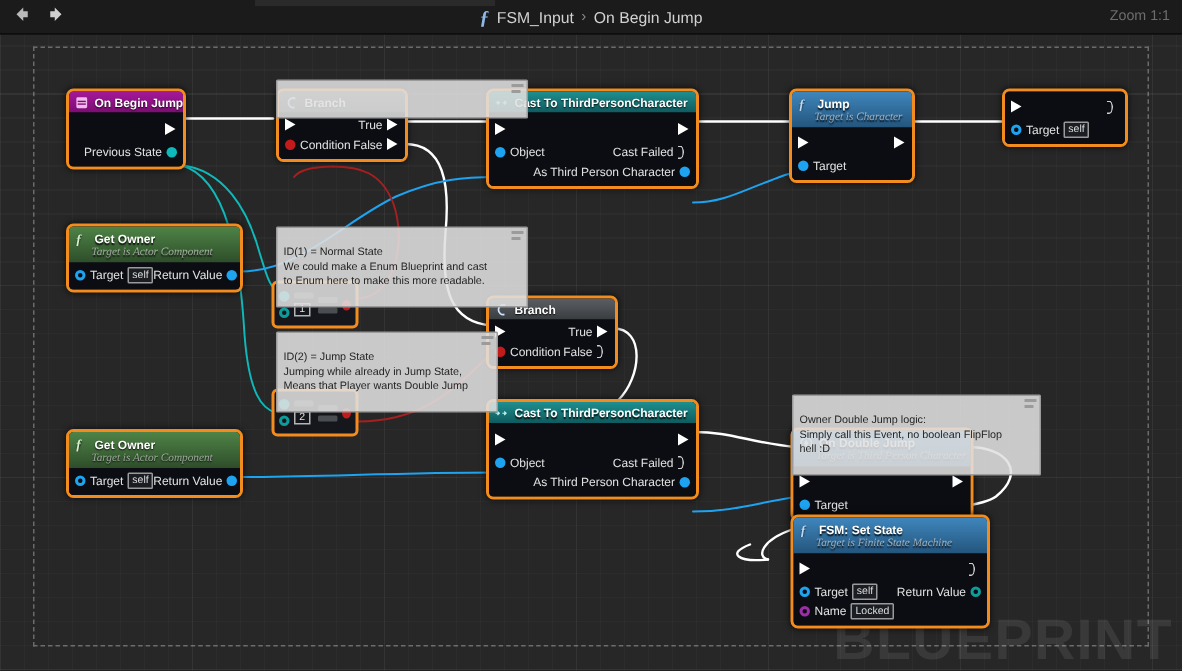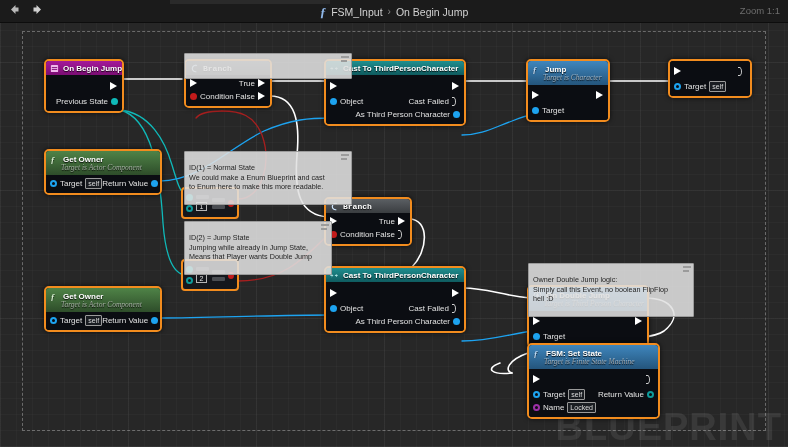--- a/index.html
+++ b/index.html
@@ -85,21 +85,21 @@
     white-space: nowrap;
   }
   .node .hdr.tall { height: 24px; flex-direction: column; align-items: flex-start;
                     justify-content: center; padding: 1px 4px; gap: 0; }
   .node .hdr .sub {
     font-size: 7.5px; font-weight: normal; font-style: italic;
     color: rgba(255,255,255,.55); padding-left: 11px; margin-top: -1px; font-family: Liberation Serif, serif;
   }
   .node .hdr .t1 { display: flex; align-items: center; gap: 4px; }
   .hdr-purple  { background: linear-gradient(180deg,#a4189a,#7b0d73); }
-  .hdr-gray    { background: linear-gradient(180deg,#5b5f63,#3a3d40); font-family: Liberation Mono, monospace; }
+  .hdr-gray    { background: linear-gradient(180deg,#5b5f63,#3a3d40); }
   .hdr-teal    { background: linear-gradient(180deg,#1f8f8f,#0f5b5f); }
   .hdr-green   { background: linear-gradient(180deg,#4f8347,#2e4d2a); }
   .hdr-blue    { background: linear-gradient(180deg,#3f86bd,#24557c); }
   .hdr-dblue   { background: linear-gradient(180deg,#4f93c9,#2b5f8a); }
   .node .body { position: relative; padding: 2px 0 3px; background: #0b0d12; }
 
   .row { display: flex; align-items: center; justify-content: space-between;
          height: 13px; padding: 0 4px; font-size: 8px; color: #e2e2e2;
          white-space: nowrap; }
   .row .l, .row .r { display: flex; align-items: center; gap: 3px; }

